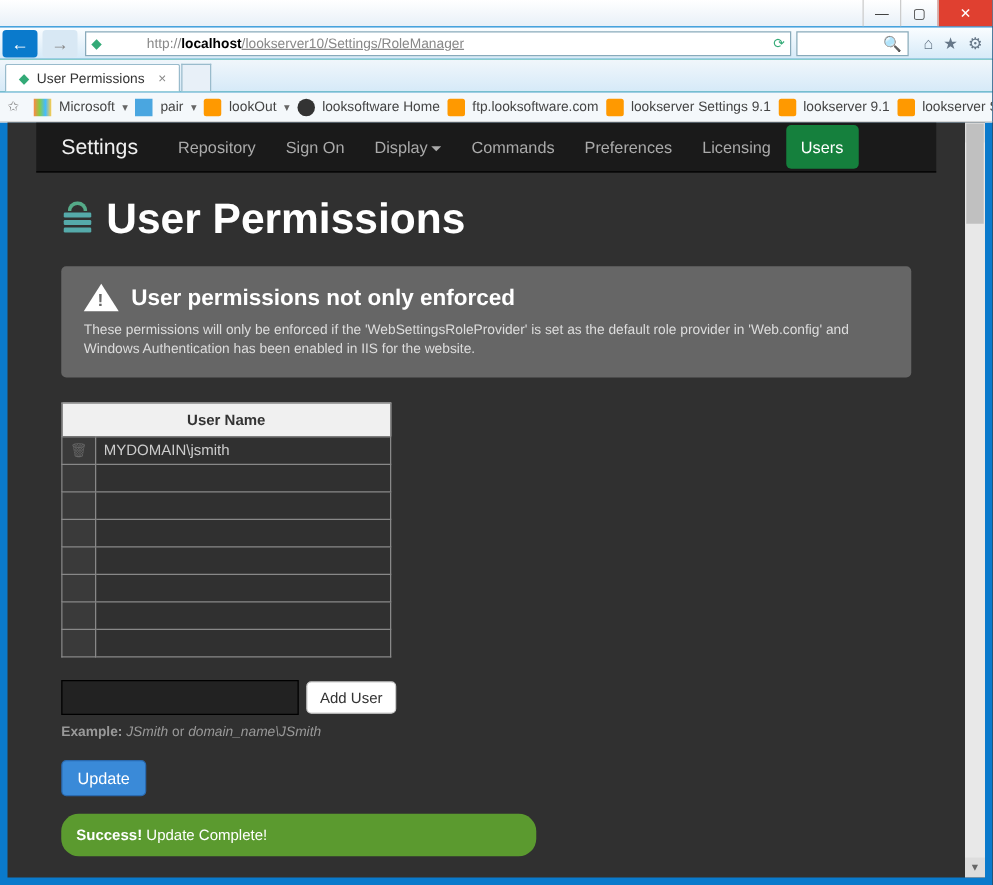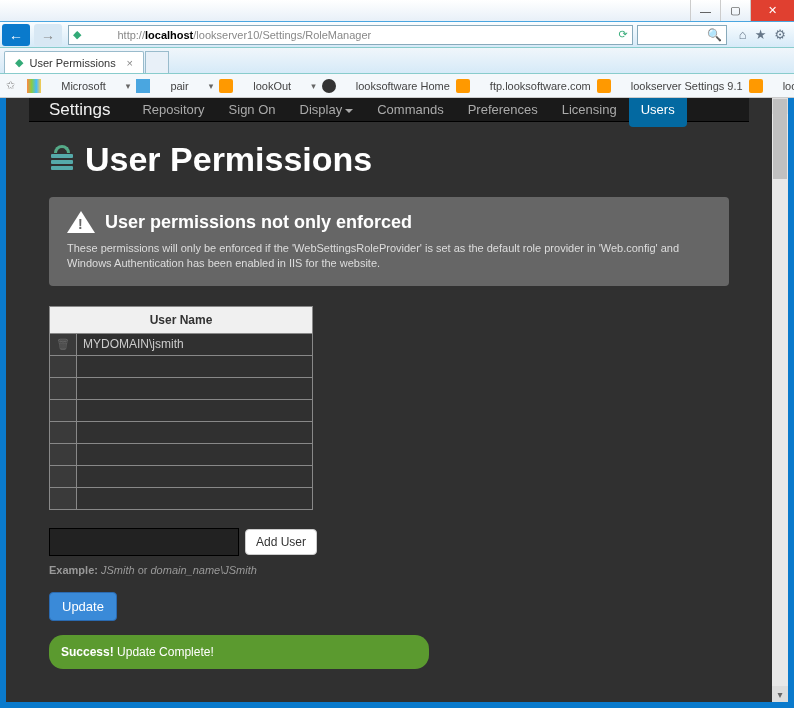--- a/index.html
+++ b/index.html
@@ -9,55 +9,55 @@
 .titlebar { height: 22px; background: linear-gradient(#fff, #e8f0f8); border-bottom: 1px solid #4aa6e0; display: flex; justify-content: flex-end; align-items: stretch; }
 .win-btn { width: 30px; display: flex; align-items: center; justify-content: center; font-size: 11px; color: #333; border-left: 1px solid #ccc; }
 .win-btn.close { background: #e04030; color: #fff; width: 44px; }
 
 .addr-row { height: 26px; background: linear-gradient(#fafdff, #d6eaf8); display: flex; align-items: center; border-bottom: 1px solid #8cc; }
 .nav-btn { width: 28px; height: 22px; margin: 0 2px; display: flex; align-items: center; justify-content: center; color: #fff; background: #0a7acc; border-radius: 3px; font-size: 14px; }
 .nav-btn.fwd { background: #d8e8f4; color: #888; }
 .url-field { flex: 1; height: 20px; background: #fff; border: 1px solid #8ab; margin: 0 4px; display: flex; align-items: center; padding: 0 4px; font-size: 11px; color: #333; }
 .url-field .proto { color: #888; padding-left: 32px; }
 .url-field .host { color: #000; font-weight: bold; }
-.url-field .path { color: #888; }
+.url-field .path { color: #888; text-decoration: underline; }
 .url-field .refresh { margin-left: auto; color: #3a7; }
 .ie-icons { display: flex; gap: 8px; padding: 0 8px; color: #678; font-size: 13px; }
 
 .tabs-row { height: 26px; background: linear-gradient(#f0f6fb, #d6eaf8); display: flex; align-items: flex-end; border-bottom: 1px solid #8cc; padding-left: 4px; }
 .tab { height: 22px; background: #fff; border: 1px solid #9bc; border-bottom: none; padding: 3px 10px; display: flex; align-items: center; gap: 6px; font-size: 11px; color: #333; border-radius: 2px 2px 0 0; min-width: 140px; }
 .tab .x { color: #888; }
 .tab-gap { width: 24px; height: 22px; background: #e8f0f8; border: 1px solid #9bc; border-bottom: none; margin-left: 1px; }
 
 .fav-row { height: 24px; background: #f4f8fb; display: flex; align-items: center; gap: 6px; padding: 0 6px; border-bottom: 1px solid #ccc; font-size: 11px; color: #444; overflow: hidden; }
-.fav-item { display: flex; align-items: center; gap: 20px; white-space: nowrap; justify-content: space-between; }
+.fav-item { display: flex; align-items: center; gap: 6px; white-space: nowrap; justify-content: space-between; }
 .fav-icon { width: 14px; height: 14px; display: inline-flex; align-items: center; justify-content: center; font-size: 10px; }
 .ico-ms { background: linear-gradient(90deg,#f84,#8c4,#4bf,#fc4); }
 .ico-blue { background: #4aa6e0; color:#fff; }
 .ico-orange { background: #f90; color:#fff; border-radius:2px; }
 .ico-dark { background: #333; color:#fff; border-radius:50%; }
 .chev { color: #666; font-size: 9px; }
 .fav-sep { width:1px; height:14px; background:#bbb; }
 
 
 .page-wrap { position: absolute; top: 98px; left: 6px; right: 6px; bottom: 6px; background: #303030; overflow: hidden; }
 .scroll-v { position: absolute; right: 0; top: 0; bottom: 0; width: 16px; background: #e8e8e8; }
 .scroll-thumb { position: absolute; right: 1px; top: 1px; width: 14px; height: 80px; background: #c0c0c0; }
 .scroll-arrow { position:absolute; right:0; width:16px; height:16px; display:flex; align-items:center; justify-content:center; color:#666; background:#ddd; font-size:10px; }
 .scroll-arrow.top { top:0; }
 .scroll-arrow.bot { bottom:0; }
 
 .page-inner { position:absolute; left:0; right:16px; top:0; bottom:0; overflow:hidden; }
 .content { width: 720px; margin: 0 auto; padding: 0 20px; }
 
 
-.navbar { height: 24px; background: #1a1a1a; display: flex; align-items: center; padding: 0 20px; margin: 0 -20px; border-bottom:1px solid #000; }
+.navbar { height: 40px; background: #1a1a1a; display: flex; align-items: center; padding: 0 20px; margin: 0 -20px; border-bottom:1px solid #000; }
 .nav-brand { color: #f0f0f0; font-size: 17px; font-weight: 300; margin-right: 20px; }
 .nav-link { color: #aaa; font-size: 13px; padding: 10px 12px; cursor: pointer; }
-.nav-link.active { background: #0369a1; color: #fff; border-radius: 4px; }
+.nav-link.active { background: #15803d; color: #fff; border-radius: 4px; }
 .caret { display:inline-block; border-top:4px solid #aaa; border-left:4px solid transparent; border-right:4px solid transparent; margin-left:3px; vertical-align:middle; }
 
 .page-title { display:flex; align-items:center; margin: 18px 0; }
 .lock-icon { width: 26px; height: 30px; margin-right: 10px; display:flex; flex-direction:column; align-items:center; }
 .lock-shackle { width:16px; height:8px; border:3px solid #5a8; border-bottom:none; border-radius:8px 8px 0 0; }
 .lock-body { width:22px; height:4px; background:#5aa; margin-top:1px; border-radius:1px; }
 .lock-body + .lock-body { margin-top:2px; }
 .page-title h1 { color:#fff; font-size: 34px; font-weight: bold; }
 
 .alert-gray { background: #666; border-radius: 4px; padding: 14px 18px; color: #eee; margin-bottom: 20px; }

